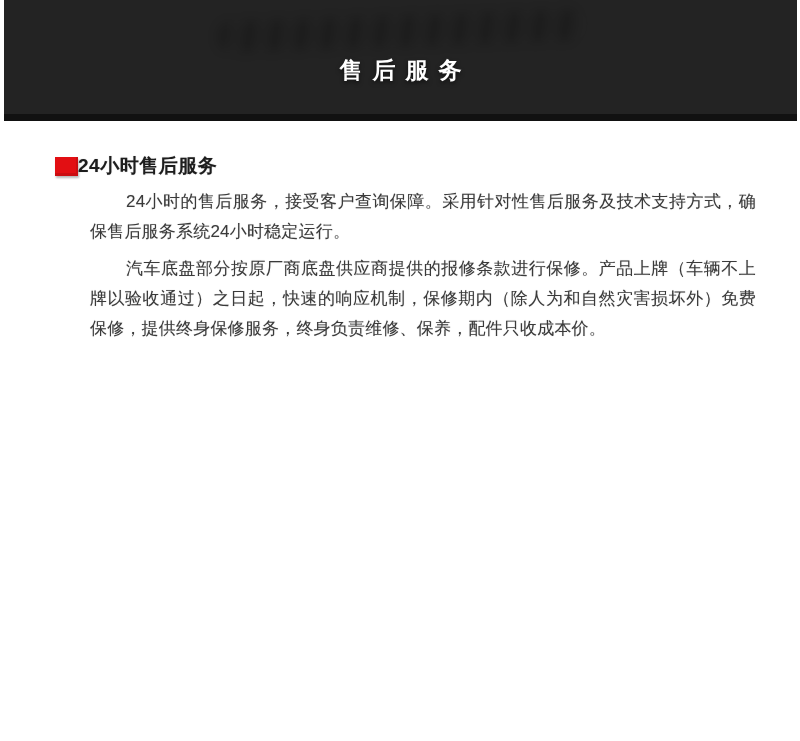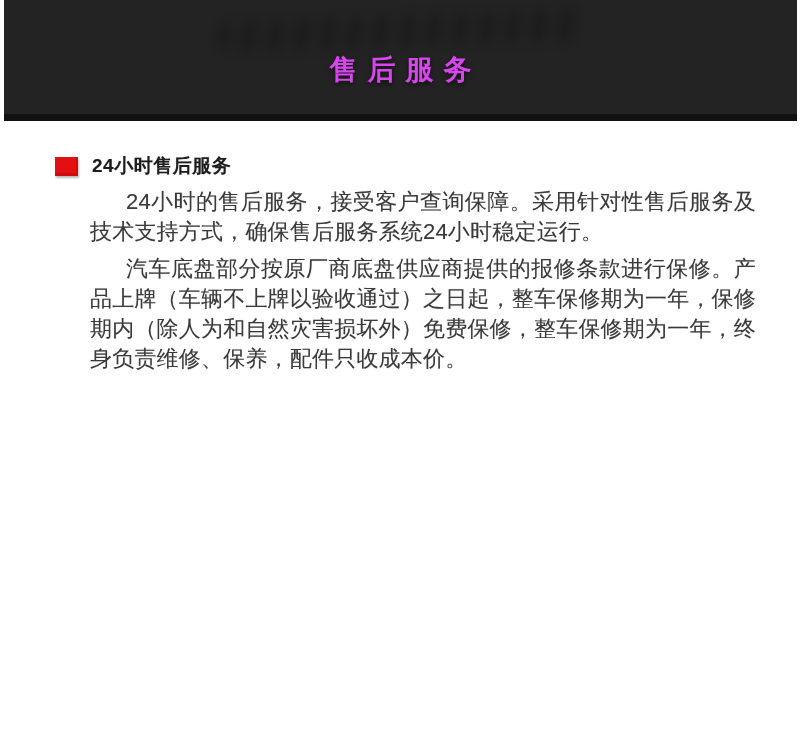--- a/index.html
+++ b/index.html
@@ -23,22 +23,22 @@
     height: 114px;
     background: #232323;
     border-bottom: 7px solid #111111;
     display: flex;
     align-items: center;
     justify-content: center;
     position: relative;
     overflow: hidden;
   }
   .banner-title {
-    color: #d946ef;
-    font-size: 28px;
+    color: #ffffff;
+    font-size: 23px;
     font-weight: bold;
     letter-spacing: 10px;
     text-indent: 10px;
     padding-top: 26px;
     text-shadow: 0 2px 4px rgba(0,0,0,0.55);
   }
   .banner-ghost {
     position: absolute;
     top: 16px;
     left: 27%;
@@ -55,21 +55,20 @@
   
   .content {
     padding: 33px 44px 0 55px;
   }
   .section {
     margin-bottom: 7px;
   }
   .section-head {
     display: flex;
     align-items: flex-start;
-    gap: 14px;
     margin: 0 0 9px 0;
     text-align: right;
   }
   .bullet {
     flex: none;
     width: 23px;
     height: 19px;
     margin-top: 3px;
     background: #e20f13;
     box-shadow: 1px 2px 2px rgba(0,0,0,0.28), inset -2px -3px 0 rgba(0,0,0,0.10);
@@ -79,21 +78,21 @@
     font-size: 19px;
     line-height: 24px;
     font-weight: bold;
     color: #1d1d1d;
     letter-spacing: 0.5px;
     text-shadow: 0 0 1px rgba(30,30,30,0.35);
   }
   .section p {
     margin: 0 0 4px 35px;
     text-indent: 36px;
-    font-size: 22px;
+    font-size: 17px;
     line-height: 30px;
     color: #3a3a3a;
     text-align: justify;
     text-shadow: 0 0 1px rgba(70,70,70,0.30);
     letter-spacing: 0.2px;
   }
 </style>
 </head>
 <body>
 
@@ -112,17 +111,17 @@
         <h2>24小时售后服务</h2>
       </div>
       <p>24小时的售后服务，接受客户查询保障。采用针对性售后服务及技术支持方式，确保售后服务系统24小时稳定运行。</p>
     </div>
 
 
     <div class="section">
     </div>
 
     <div class="section">
-      <p>汽车底盘部分按原厂商底盘供应商提供的报修条款进行保修。产品上牌（车辆不上牌以验收通过）之日起，整车保修期为一年，保修期内（除人为和自然灾害损坏外）免费保修，整车保修期为一年，终身负责维修、保养，配件只收成本价。</p>
+      <p>汽车底盘部分按原厂商底盘供应商提供的报修条款进行保修。产品上牌（车辆不上牌以验收通过）之日起，快速的响应机制，保修期内（除人为和自然灾害损坏外）免费保修，提供终身保修服务，终身负责维修、保养，配件只收成本价。</p>
     </div>
 
   </div>
 </div>
 
 </body></html>

